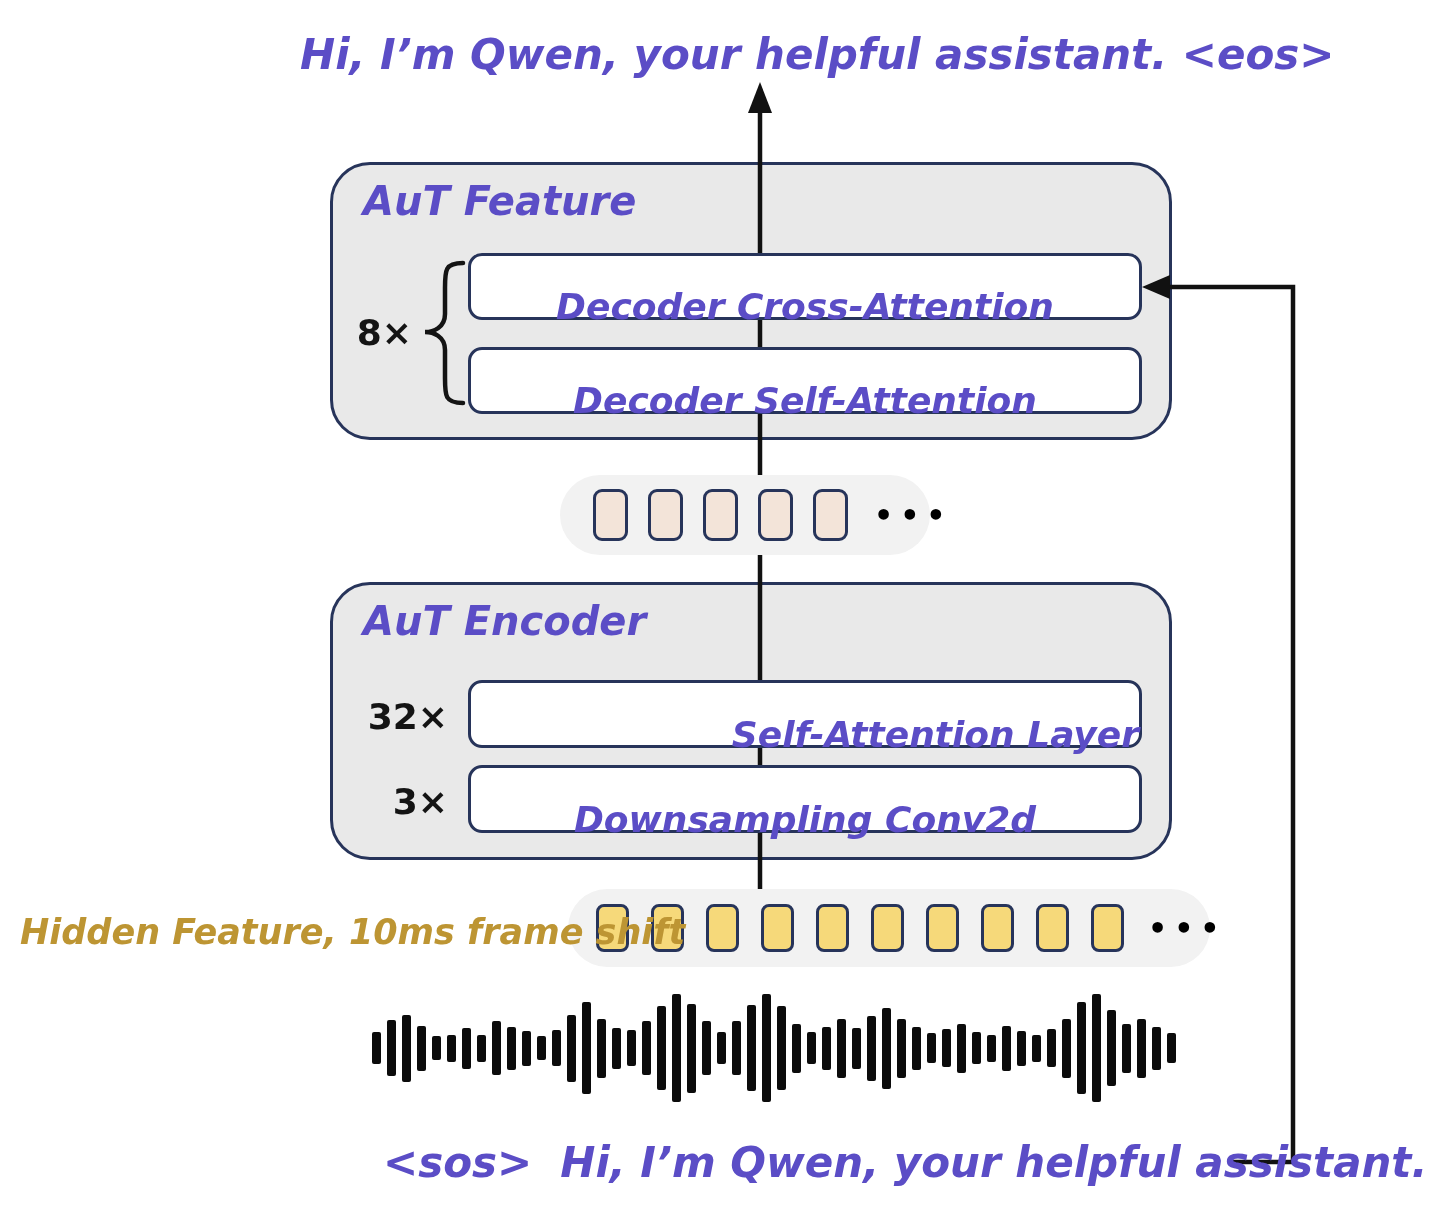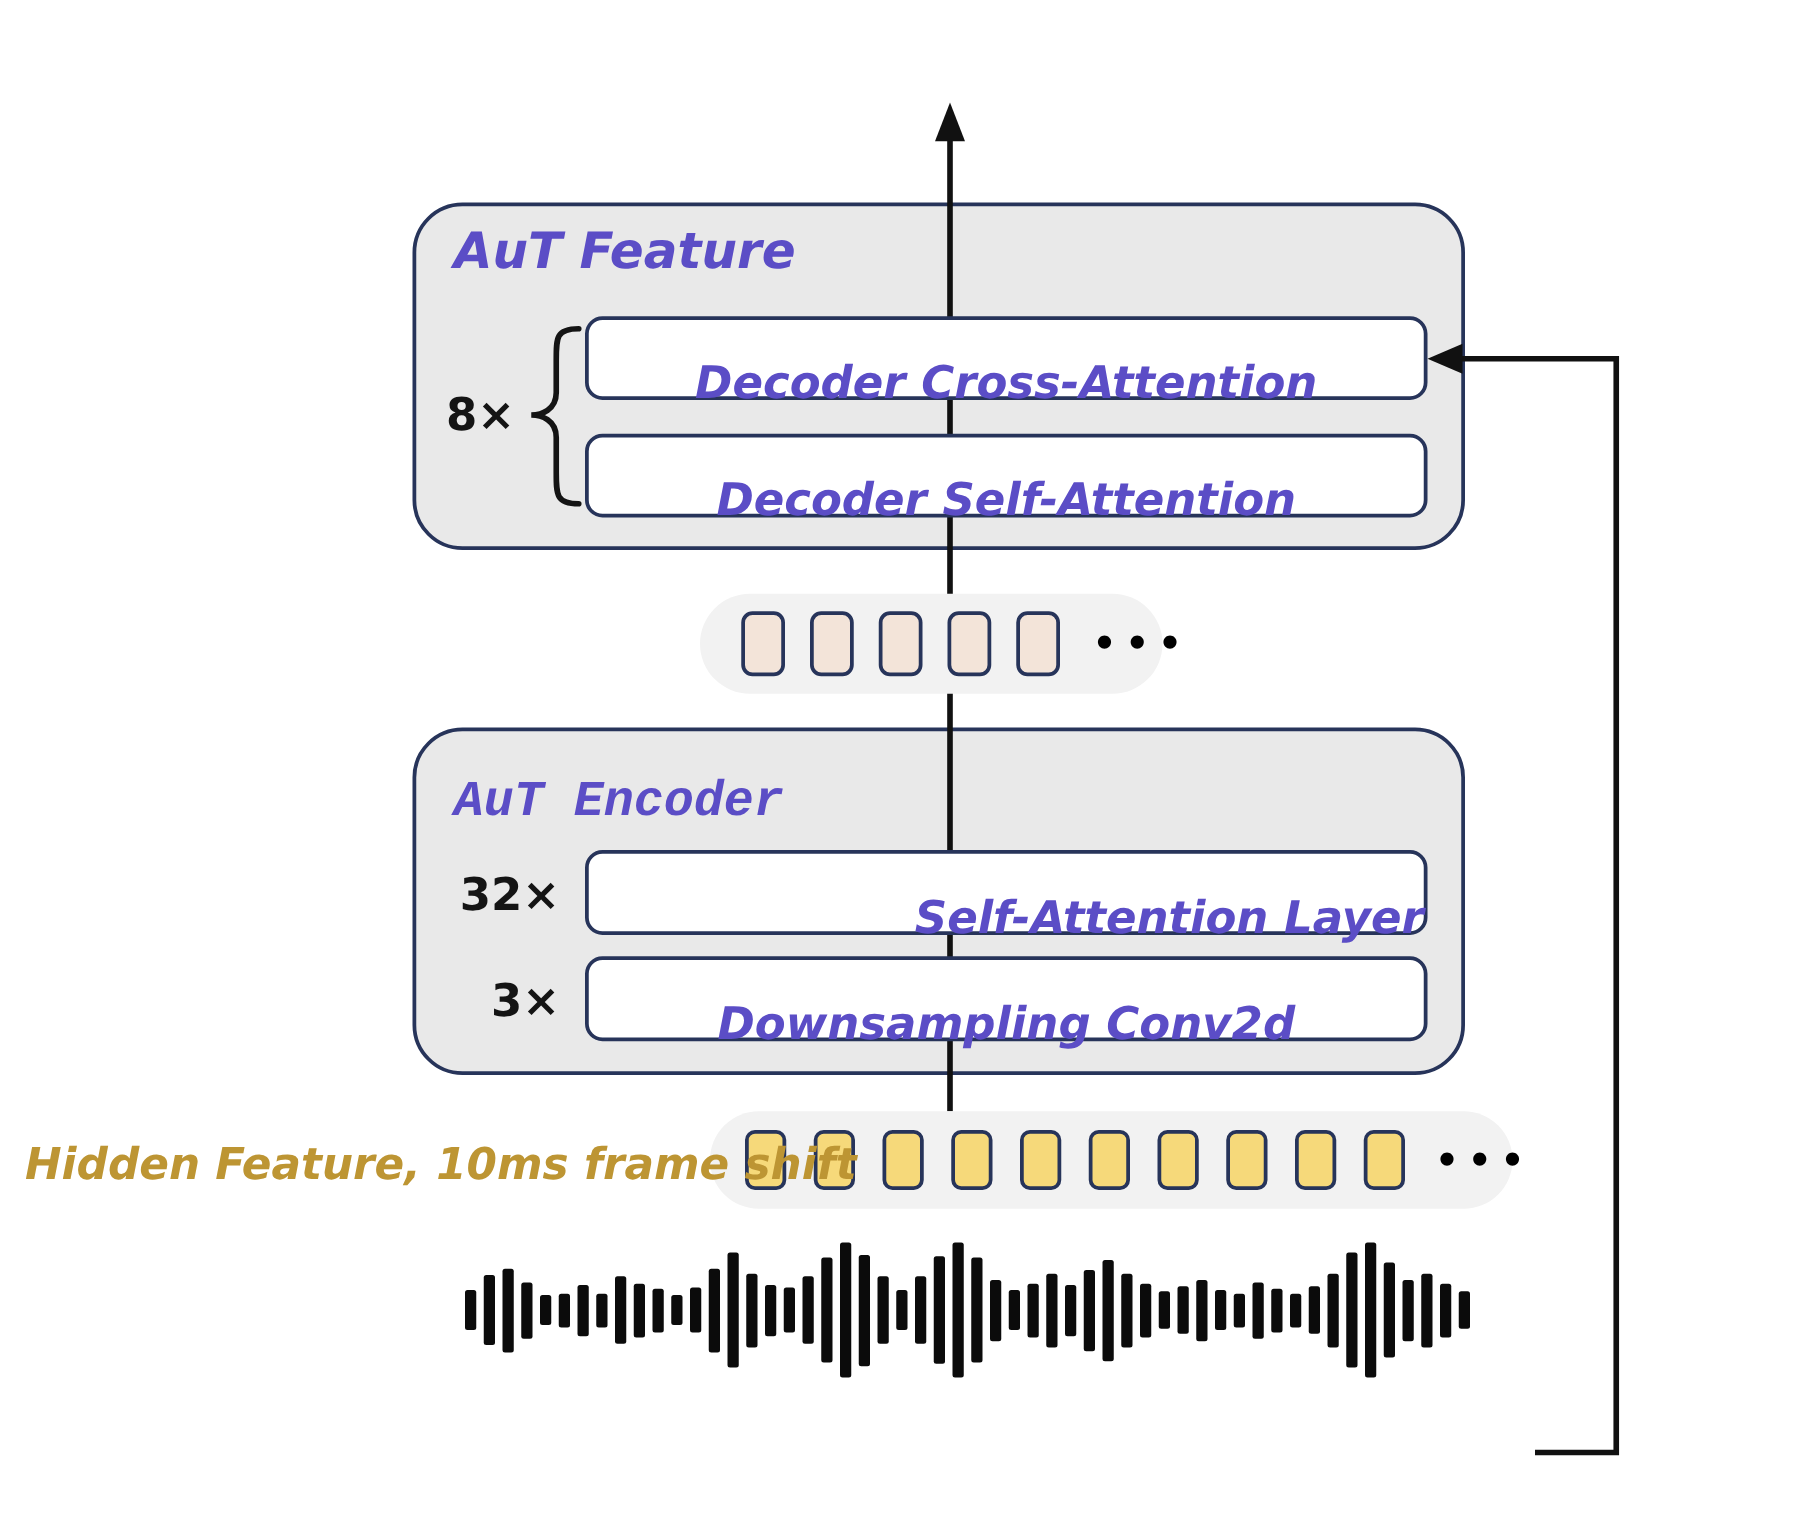--- a/index.html
+++ b/index.html
@@ -67,20 +67,21 @@
 
   <svg id="wires">
 
     <line x1="760" y1="97" x2="760" y2="889" stroke="#111" stroke-width="4.5"></line>
     <polygon points="760,82 748,113 772,113" fill="#111"></polygon>
 
     <polyline points="1228,1162 1293,1162 1293,287 1152,287" fill="none" stroke="#111" stroke-width="4.5"></polyline>
     <polygon points="1142,287 1170,275 1170,299" fill="#111"></polygon>
   </svg>
 
+  <div class="sentence abs" style="left:300px;top:30px;width:920px;text-align:center;">Hi, I’m Qwen, your helpful assistant. &lt;eos&gt;</div>
 
   <div class="module" style="top:162px;"></div>
   <div class="module-title" style="left:363px;top:178px;">AuT Feature</div>
 
   <div class="repeat-label" style="left:330px;top:312px;width:82px;">8×</div>
   <svg class="brace" style="left:418px;top:260px;" width="50" height="146" viewBox="0 0 50 146">
     <path d="M45,3 C27,3 27,10 27,28 L27,54 C27,68 15,72 7,72 C15,72 27,76 27,90 L27,118 C27,136 27,143 45,143" fill="none" stroke="#141414" stroke-width="4.5" stroke-linecap="round"></path>
   </svg>
 
   <div class="layerbox" style="left:468px;top:253px;">
@@ -95,21 +96,21 @@
         <div class="hidden-token"></div>
         <div class="hidden-token"></div>
         <div class="hidden-token"></div>
         <div class="hidden-token"></div>
         <div class="hidden-token"></div>
       </div>
     <span class="dots" style="margin-left:6px;">•••</span>
   </div>
 
   <div class="module" style="top:582px;"></div>
-  <div class="module-title" style="left:363px;top:620px;font-family:Liberation Mono, monospace;">AuT Encoder</div>
+  <div class="module-title" style="left:363px;top:598px;">AuT Encoder</div>
 
   <div class="repeat-label" style="left:352px;top:696px;width:96px;">32×</div>
   <div class="layerbox" style="left:468px;top:680px;height:68px;justify-content:flex-end;">
     <span>Self-Attention Layer</span>
   </div>
 
   <div class="repeat-label" style="left:352px;top:781px;width:96px;">3×</div>
   <div class="layerbox" style="left:468px;top:765px;height:68px;">
     <span>Downsampling Conv2d</span>
   </div>
@@ -181,14 +182,17 @@
       <div class="wbar" style="height: 59px;"></div>
       <div class="wbar" style="height: 92px;"></div>
       <div class="wbar" style="height: 108px;"></div>
       <div class="wbar" style="height: 76px;"></div>
       <div class="wbar" style="height: 49px;"></div>
       <div class="wbar" style="height: 59px;"></div>
       <div class="wbar" style="height: 43px;"></div>
       <div class="wbar" style="height: 30px;"></div>
     </div>
 
+  <div class="sentence abs" style="left:383px;top:1138px;">
+    <span>&lt;sos&gt;</span><span style="display:inline-block;width:28px;"></span><span>Hi, I’m Qwen, your helpful assistant.</span>
+  </div>
 
 </div>
 
 </body></html>

